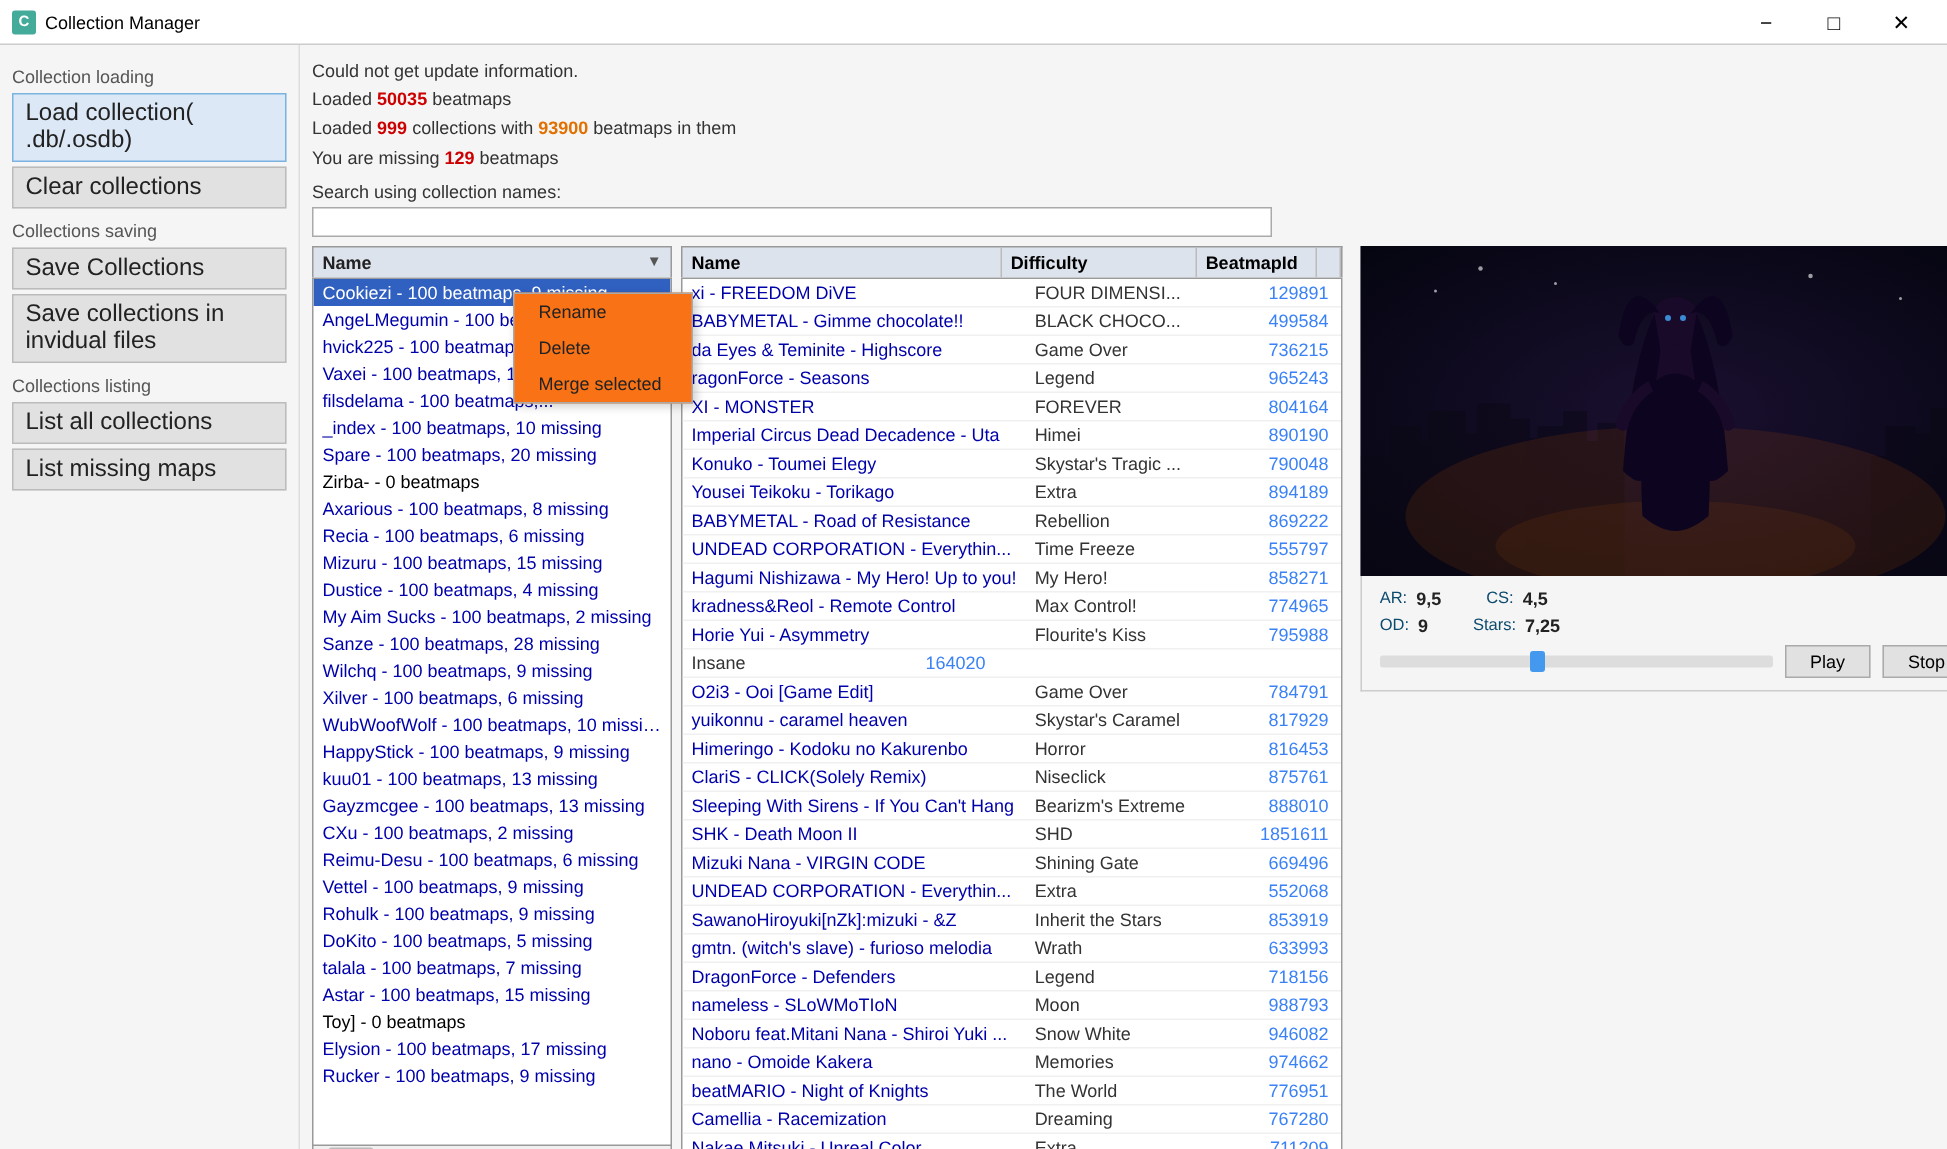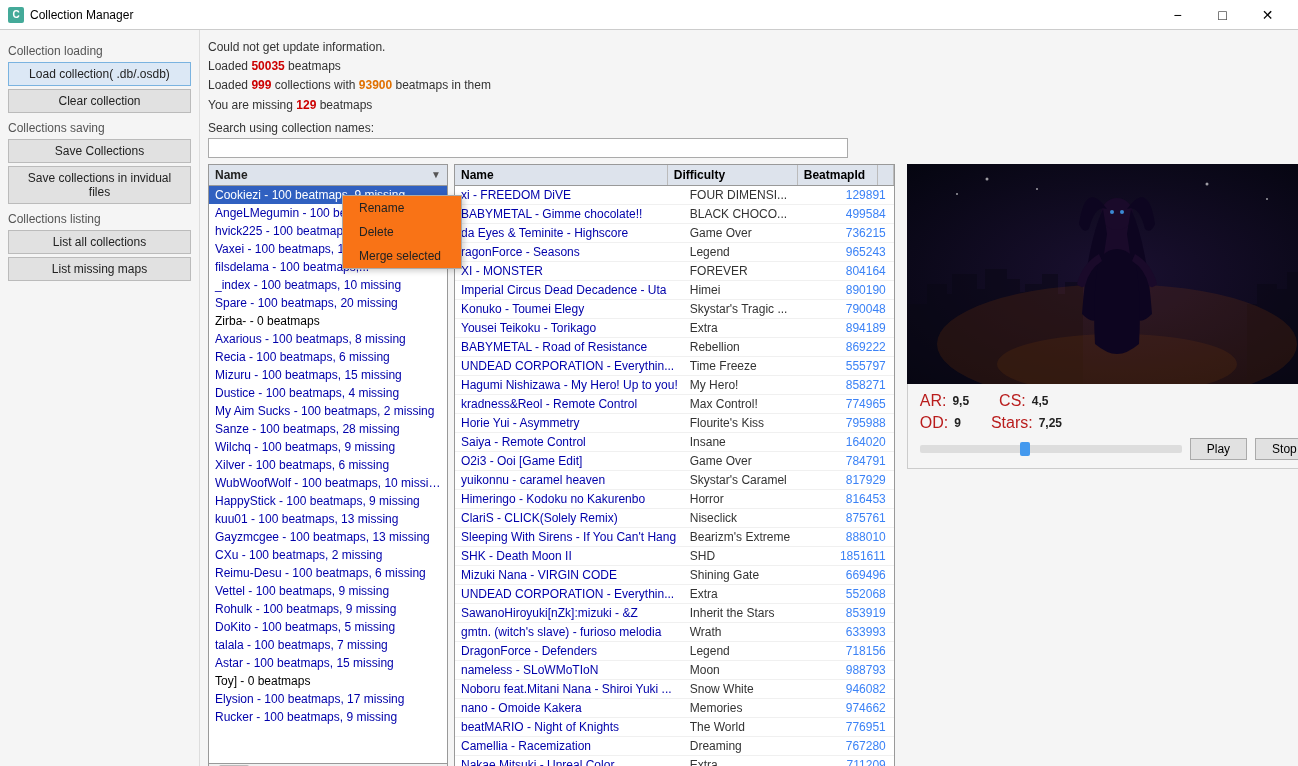--- a/index.html
+++ b/index.html
@@ -20,24 +20,24 @@
     .title-bar-controls { display: flex; gap: 0; }
     .title-bar-btn { width: 45px; height: 30px; border: none; background: transparent; cursor: pointer; font-size: 14px; display: flex; align-items: center; justify-content: center; }
 
     
     .main-container { display: flex; height: 736px; background: #f5f5f5; }
 
     
     .sidebar { width: 200px; background: #f5f5f5; padding: 6px 8px; border-right: 1px solid #ddd; flex-shrink: 0; }
     .sidebar-section-label { color: #555; margin: 8px 0 4px 0; font-size: 12px; }
     .sidebar-btn {
-      display: block; width: 100%; text-align: center;
+      display: block; width: 100%; text-align: left;
       background: #e1e1e1; border: 1px solid #bbb;
       padding: 4px 8px; margin-bottom: 3px; cursor: pointer;
-      font-size: 12px; color: #222;
+      font-size: 16px; color: #222;
     }
     .sidebar-btn.highlight { background: #dce8f5; border-color: #7ab3e0; }
 
     .info-area { margin-bottom: 6px; font-size: 12px; color: #333; line-height: 1.6; }
     .info-area .highlight-num { color: #c00; font-weight: bold; }
     .info-area .highlight-orange { color: #e07000; font-weight: bold; }
     .search-label { font-size: 12px; color: #333; margin-bottom: 3px; }
     .search-input { width: 640px; height: 22px; border: 1px solid #aaa; padding: 2px 4px; font-size: 12px; background: white; }
 
     .tables-area { display: flex; gap: 6px; flex: 1; margin-top: 6px; }
@@ -82,21 +82,21 @@
     .beatmap-row .col-diff { color: #333; }
     .beatmap-row .col-beatmapid { color: #3b82f6; text-align: right; padding-right: 8px; }
 
     
     .preview-panel { width: 420px; flex-shrink: 0; display: flex; flex-direction: column; margin-left: 6px; }
     .preview-image { width: 420px; height: 220px; background: linear-gradient(135deg, #0a0a1a 0%, #1a0a2a 30%, #2a1a0a 70%, #0a0a1a 100%); position: relative; overflow: hidden; flex-shrink: 0; }
 
     .stats-panel { background: #f5f5f5; border: 1px solid #ccc; border-top: none; padding: 8px 12px; }
     .stats-row { display: flex; gap: 30px; margin-bottom: 4px; }
     .stat-item { display: flex; align-items: center; gap: 6px; }
-    .stat-label { color: #b91c1c; font-size: 16px; }
+    .stat-label { color: #0c4a6e; font-size: 11px; }
     .stat-value { color: #222; font-size: 12px; font-weight: bold; }
     .playback-row { display: flex; align-items: center; justify-content: flex-end; gap: 8px; margin-top: 6px; }
     .play-btn { background: #e1e1e1; border: 1px solid #aaa; padding: 3px 16px; cursor: pointer; font-size: 12px; }
     .progress-bar { flex: 1; height: 8px; background: #ddd; border-radius: 2px; position: relative; }
     .progress-thumb { position: absolute; left: 40%; top: -3px; width: 10px; height: 14px; background: #4499ee; border-radius: 2px; transform: translateX(-50%); }
 
     
     .collection-list::-webkit-scrollbar { width: 16px; }
     .collection-list::-webkit-scrollbar-track { background: #f0f0f0; }
     .collection-list::-webkit-scrollbar-thumb { background: #bbb; border-radius: 2px; }
@@ -119,21 +119,21 @@
     <button class="title-bar-btn">□</button>
     <button class="title-bar-btn close">✕</button>
   </div>
 </div>
 
 <div class="main-container">
 
   <div class="sidebar">
     <div class="sidebar-section-label">Collection loading</div>
     <button class="sidebar-btn highlight">Load collection( .db/.osdb)</button>
-    <button class="sidebar-btn">Clear collection</button>
+    <button class="sidebar-btn">Clear collections</button>
 
     <div class="sidebar-section-label">Collections saving</div>
     <button class="sidebar-btn">Save Collections</button>
     <button class="sidebar-btn">Save collections in invidual files</button>
 
     <div class="sidebar-section-label">Collections listing</div>
     <button class="sidebar-btn">List all collections</button>
     <button class="sidebar-btn">List missing maps</button>
   </div>
 
@@ -271,21 +271,20 @@
       <div class="col col-name">kradness&amp;Reol - Remote Control</div>
       <div class="col col-diff">Max Control!</div>
       <div class="col col-beatmapid">774965</div>
     </div>
             <div class="beatmap-row">
       <div class="col col-name">Horie Yui - Asymmetry</div>
       <div class="col col-diff">Flourite's Kiss</div>
       <div class="col col-beatmapid">795988</div>
     </div>
             <div class="beatmap-row">
-      <div class="col col-name">Saiya - Remote Control</div>
       <div class="col col-diff">Insane</div>
       <div class="col col-beatmapid">164020</div>
     </div>
             <div class="beatmap-row">
       <div class="col col-name">O2i3 - Ooi [Game Edit]</div>
       <div class="col col-diff">Game Over</div>
       <div class="col col-beatmapid">784791</div>
     </div>
             <div class="beatmap-row">
       <div class="col col-name">yuikonnu - caramel heaven</div>

